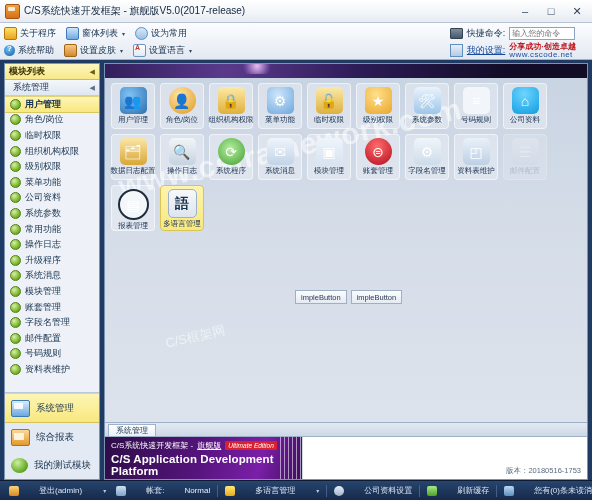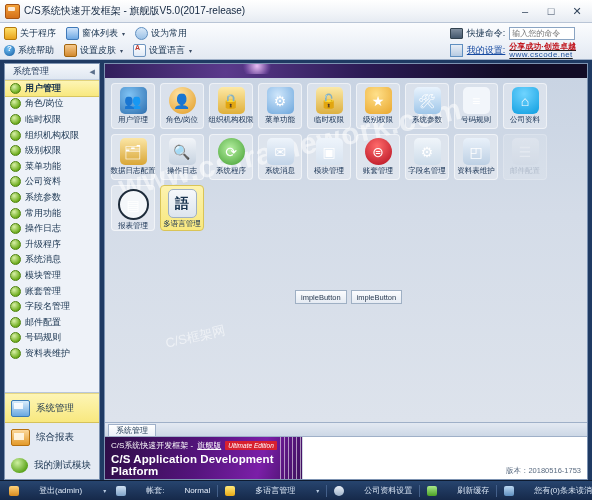--- a/index.html
+++ b/index.html
@@ -73,21 +73,21 @@
   .tb-label{font-size:9px;color:#17324e;white-space:nowrap;}
   .ico-cmd{width:11px;height:9px;background:linear-gradient(#7f8e9f,#44586d);border:1px solid #32424f;border-radius:1px;}
   .ico-set{width:11px;height:11px;background:linear-gradient(#e8eef6,#b7cbe2);border:1px solid #5f8fc0;}
   .cmd-input{
     width:66px;height:13px;box-sizing:border-box;
     border:1px solid #8aa4c2;background:#fff;
     font-size:8px;color:#9aa7b6;padding:0 2px;
     font-family:"Liberation Sans",sans-serif;
   }
   .link{color:#1549a0;text-decoration:underline;font-size:9px;cursor:pointer;white-space:nowrap;}
-  .slogan{display:flex;flex-direction:column;line-height:8px;text-decoration:underline;}
+  .slogan{display:flex;flex-direction:column;line-height:8px;}
   .slogan b{color:#c0141c;font-size:8px;font-weight:bold;white-space:nowrap;}
   .slogan i{color:#1b4f9c;font-size:8px;font-style:normal;letter-spacing:.4px;}
 
   
   .body-wrap{
     flex:1 1 auto;display:flex;min-height:0;
     background:#1f3a63;padding:3px 4px 0 4px;box-sizing:border-box;
   }
 
   
@@ -367,20 +367,24 @@
           <b>分享成功·创造卓越</b>
           <i>www.cscode.net</i>
         </span>
       </div>
     </div>
   </div>
 
   <div class="body-wrap">
 
     <div class="sidebar">
+      <div class="nav-header">
+        <span>模块列表</span>
+        <span class="hdr-arrow">◀</span>
+      </div>
       <div class="group-header">
         <span>系统管理</span>
         <span class="hdr-arrow">◀</span>
       </div>
       <div class="nav-list" id="nav-list">
           <div class="nav-item active">
             <span class="bullet"></span>
             <span>用户管理</span>
           </div>
           <div class="nav-item">

